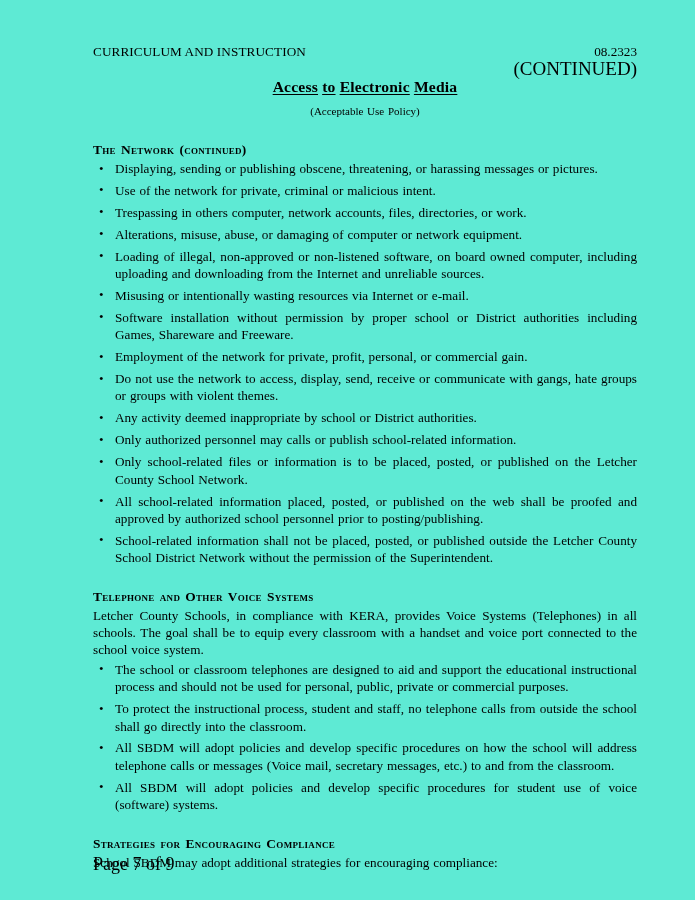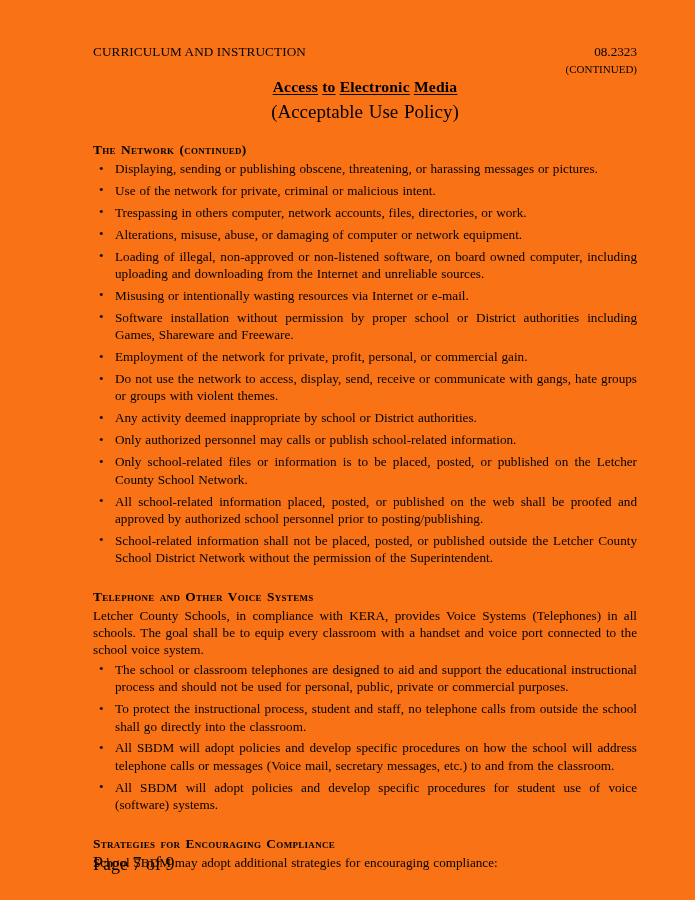--- a/index.html
+++ b/index.html
@@ -14,21 +14,21 @@
     font-family: "Liberation Serif", "DejaVu Serif", serif;
     color: #000000;
     -webkit-font-smoothing: antialiased;
   }
   .page {
     position: absolute;
     left: 0;
     top: 0;
     width: 695px;
     height: 900px;
-    background: #f97316;
+    background: #5eead4;
     overflow: hidden;
   }
   .content {
     position: absolute;
     left: 93px;
     top: 44px;
     width: 544px;
   }
 
   
@@ -47,21 +47,21 @@
     text-align: right;
     white-space: nowrap;
   }
   .doc-number {
     font-size: 13.2px;
     line-height: 16px;
     display: block;
   }
   .continued-tag {
     display: block;
-    font-size: 11px;
+    font-size: 19px;
     line-height: 16px;
     font-variant: small-caps;
     margin-top: 1px;
   }
 
   
   .title-block {
     text-align: center;
     margin-top: 0;
   }
@@ -69,21 +69,21 @@
     font-size: 15.6px;
     font-weight: bold;
     line-height: 19px;
     letter-spacing: 0.2px;
   }
   .doc-title .w {
     text-decoration: underline;
     text-underline-offset: 2px;
   }
   .doc-subtitle {
-    font-size: 19px;
+    font-size: 11px;
     line-height: 17px;
     margin-top: 7px;
     word-spacing: 1px;
     font-family: Liberation Serif, serif;
   }
 
   
   .section-heading {
     font-size: 13.4px;
     font-weight: bold;

